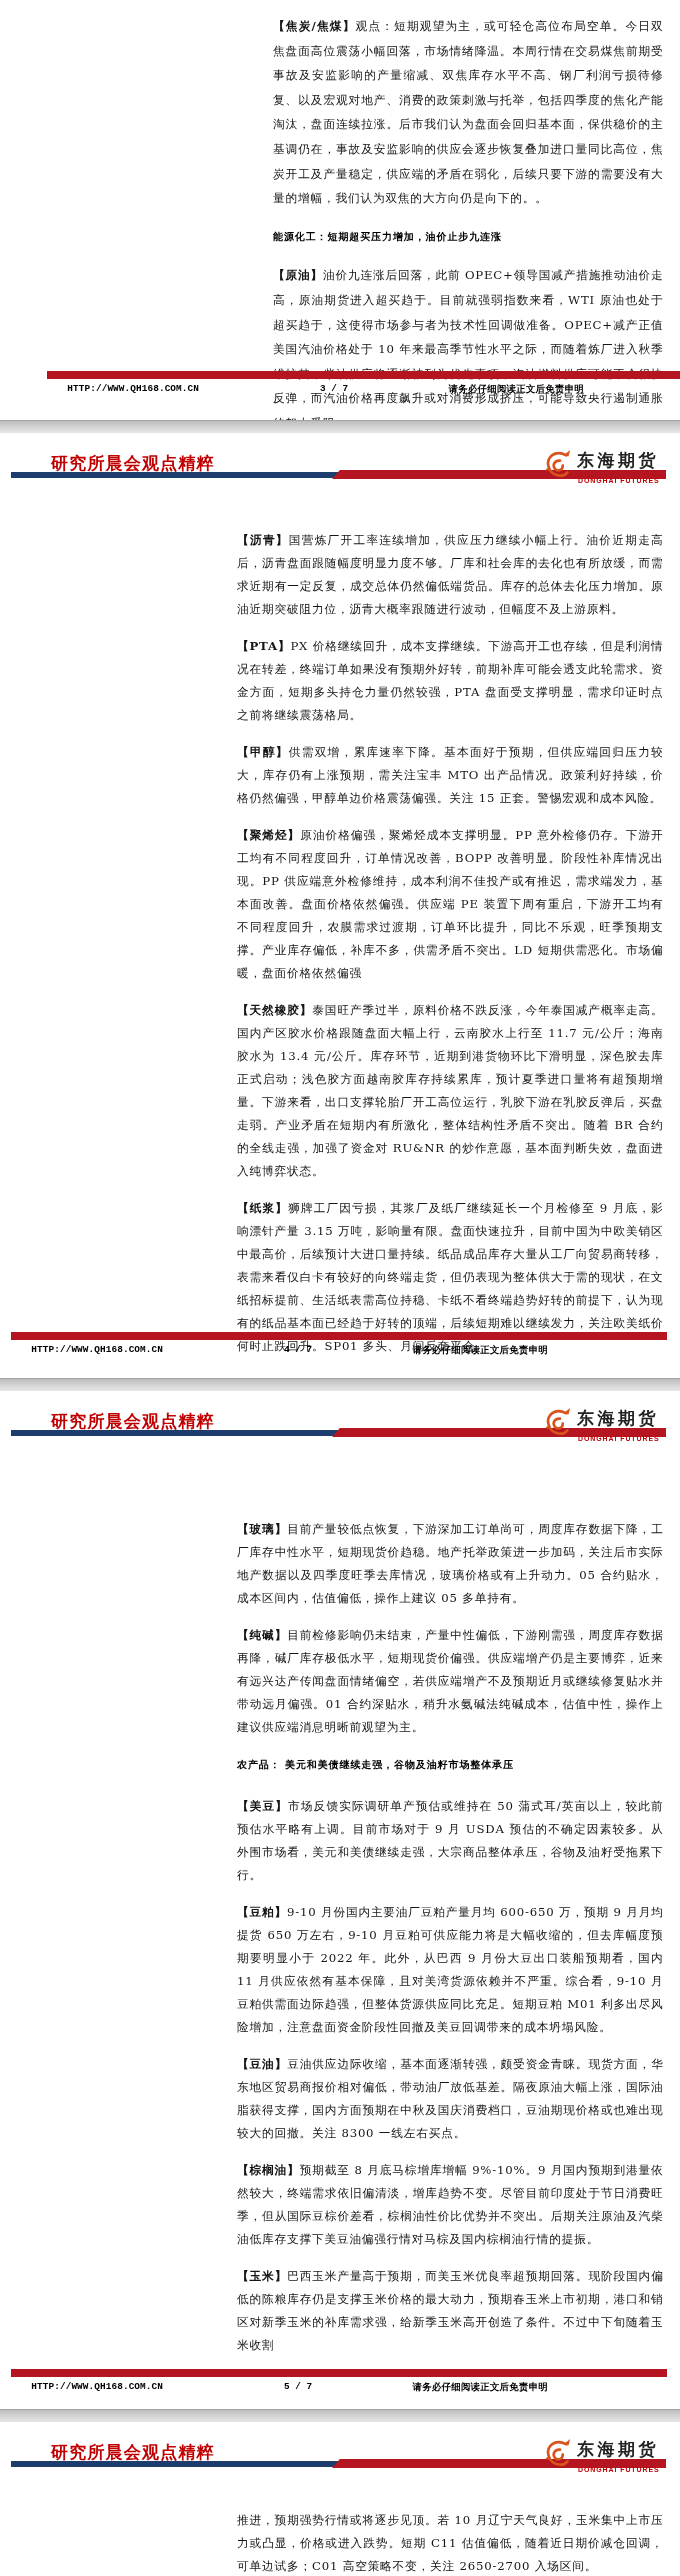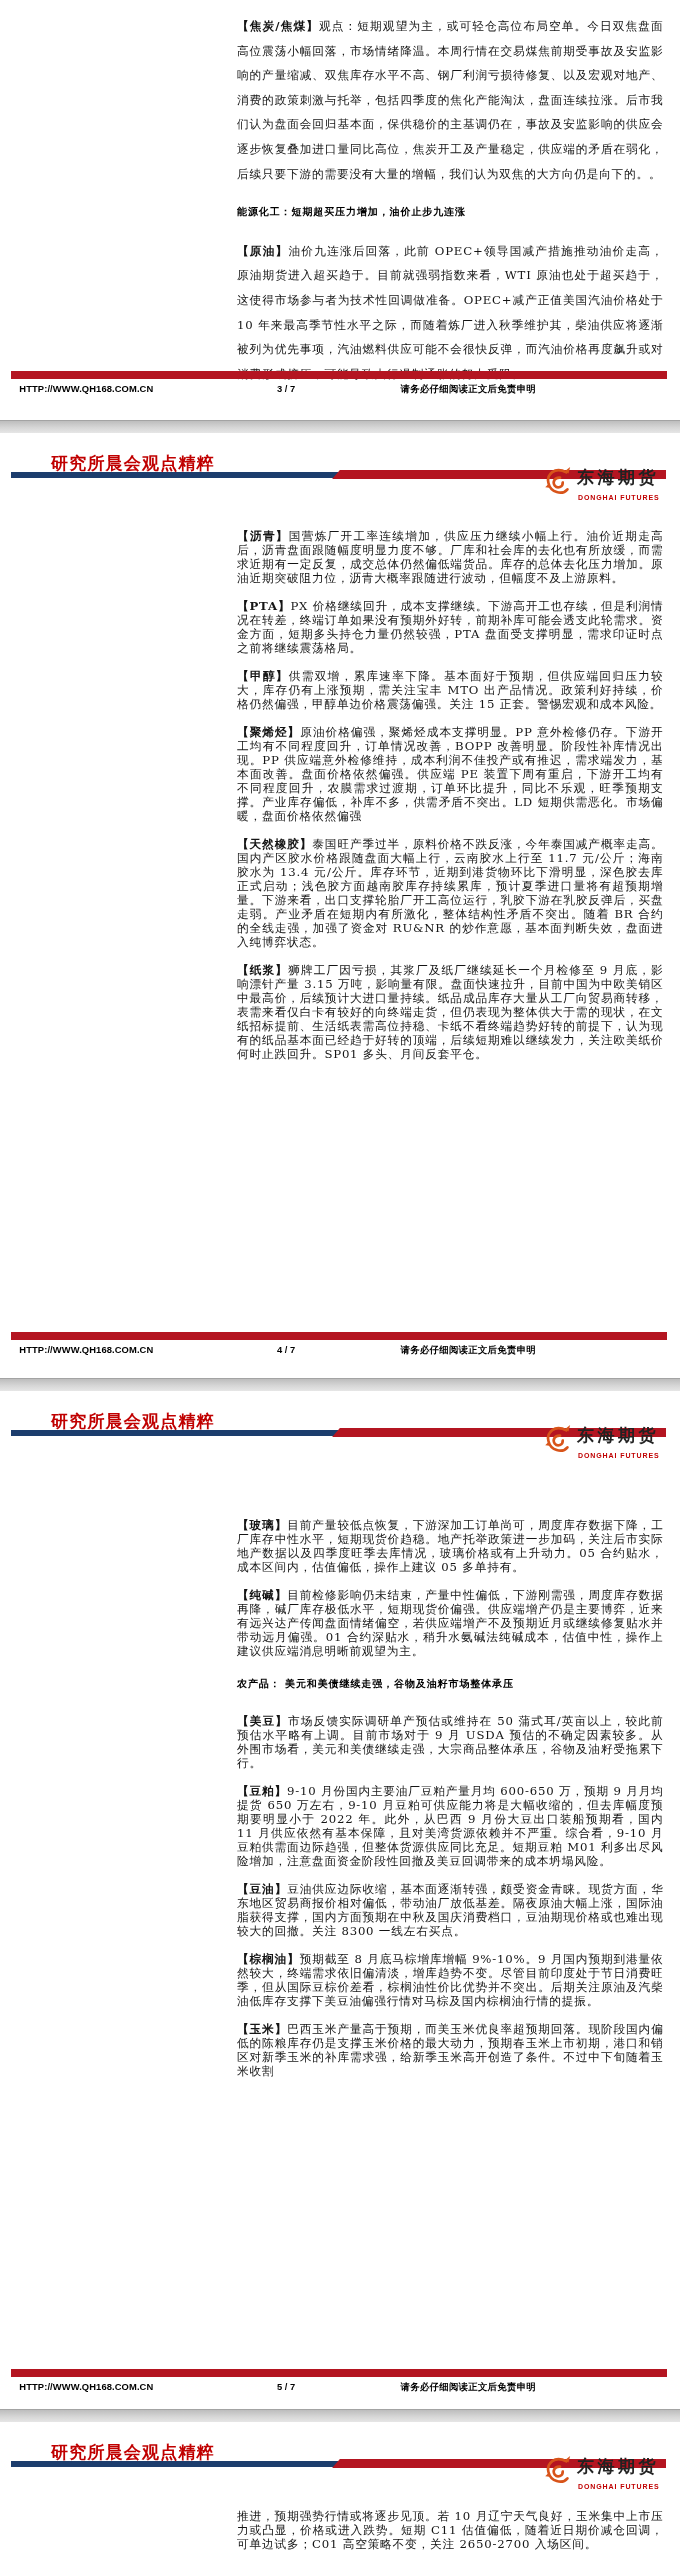--- a/index.html
+++ b/index.html
@@ -1,48 +1,48 @@
 <!DOCTYPE html>
 <html style="font-size:9.4px"><head>
 <meta charset="utf-8">
 <style>
   html,body{margin:0;padding:0;background:#e8e8e8;}
   .viewport{width:680px;height:2576px;overflow:hidden;background:#ffffff;position:relative;
             font-family:"DejaVu Serif","Liberation Serif",serif;color:#151515;}
   .page{position:relative;background:#ffffff;overflow:hidden;}
-  .page-a{height:420px;}
+  .page-a{height:420px;margin-left:36px;}
   .page-b{height:945px;}
   .page-c{height:1018px;}
   .page-d{height:154px;}
   .sepr{height:13px;background:linear-gradient(180deg,#bdbdbd 0%,#d6d6d6 55%,#e6e6e6 100%);
         border-top:0.6px solid #a3a3a3;box-sizing:border-box;}
   
   .ph-title{position:absolute;left:51px;top:18.7px;color:#c00000;font-weight:bold;font-size:17px;
             letter-spacing:1.2px;font-family:"Liberation Sans","DejaVu Sans",sans-serif;z-index:3;}
   .ph-bar{position:absolute;left:10.5px;right:14px;top:37px;height:9.4px;z-index:1;}
   .ph-bar .blue{position:absolute;left:0;top:1.8px;width:50%;height:5.8px;background:#1c3d6d;}
   .ph-bar .red{position:absolute;left:49%;right:0;top:0;height:9.4px;background:#b41521;
                clip-path:polygon(8.2px 0,100% 0,100% 100%,0 100%);}
-  .ph-logo{position:absolute;right:14px;top:32px;width:123px;height:43px;z-index:2;}
+  .ph-logo{position:absolute;right:14px;top:15px;width:123px;height:43px;z-index:2;}
   .ph-logo .licon{position:absolute;left:0;top:0;}
   .ph-logo .lcn{position:absolute;left:34px;top:1.2px;font-size:17px;font-weight:900;color:#222;
                 letter-spacing:3.5px;font-family:"Liberation Sans","DejaVu Sans",sans-serif;white-space:nowrap;}
   .ph-logo .len{position:absolute;left:35px;top:29px;font-size:7px;font-weight:bold;color:#c00000;
                 letter-spacing:0.9px;font-family:"Liberation Sans","DejaVu Sans",sans-serif;white-space:nowrap;}
   
   .pf{position:absolute;left:0;width:680px;z-index:2;}
   .pf .fbar{position:absolute;left:10.5px;top:0;width:656px;height:7.6px;background:#b41521;}
-  .pf .frow{position:absolute;left:0;top:11.7px;width:572px;height:13px;
-            font-family:Liberation Sans, sans-serif;font-weight:bold;font-size:9.4px;color:#000;}
+  .pf .frow{position:absolute;left:12px;top:11.7px;width:572px;height:13px;
+            font-family:Liberation Mono, monospace;font-weight:bold;font-size:9.4px;color:#000;}
   .pf .furl{position:absolute;left:19.3px;top:0;letter-spacing:0.1px;}
   .pf .fnum{position:absolute;left:0;width:100%;text-align:center;top:0;}
   .pf .fdis{position:absolute;right:36px;top:0;letter-spacing:0.3px;}
   
   .content{position:relative;padding:0 16.4px 0 237px;}
-  .para{margin:0 0 14px 0;font-size:11.7px;line-height:14px;letter-spacing:0.8px;
+  .para{margin:0 0 14px 0;font-size:11.7px;line-height:23px;letter-spacing:0.8px;
         text-align:justify;text-justify:inter-ideograph;}
   .page-a .para{line-height:24.6px;margin-bottom:14px;}
   .para .lbl{font-weight:bold;}
   .sec-heading{margin:7px 0 17.5px 0;font-size:10px;line-height:24.6px;font-weight:bold;color:#000;
                letter-spacing:0.9px;font-family:"DejaVu Serif","Liberation Serif",serif;}
   .page-a .sec-heading{margin:0 0 14px 0;}
   .page-d .para{margin-bottom:0;}
 </style>
 </head>
 <body>

